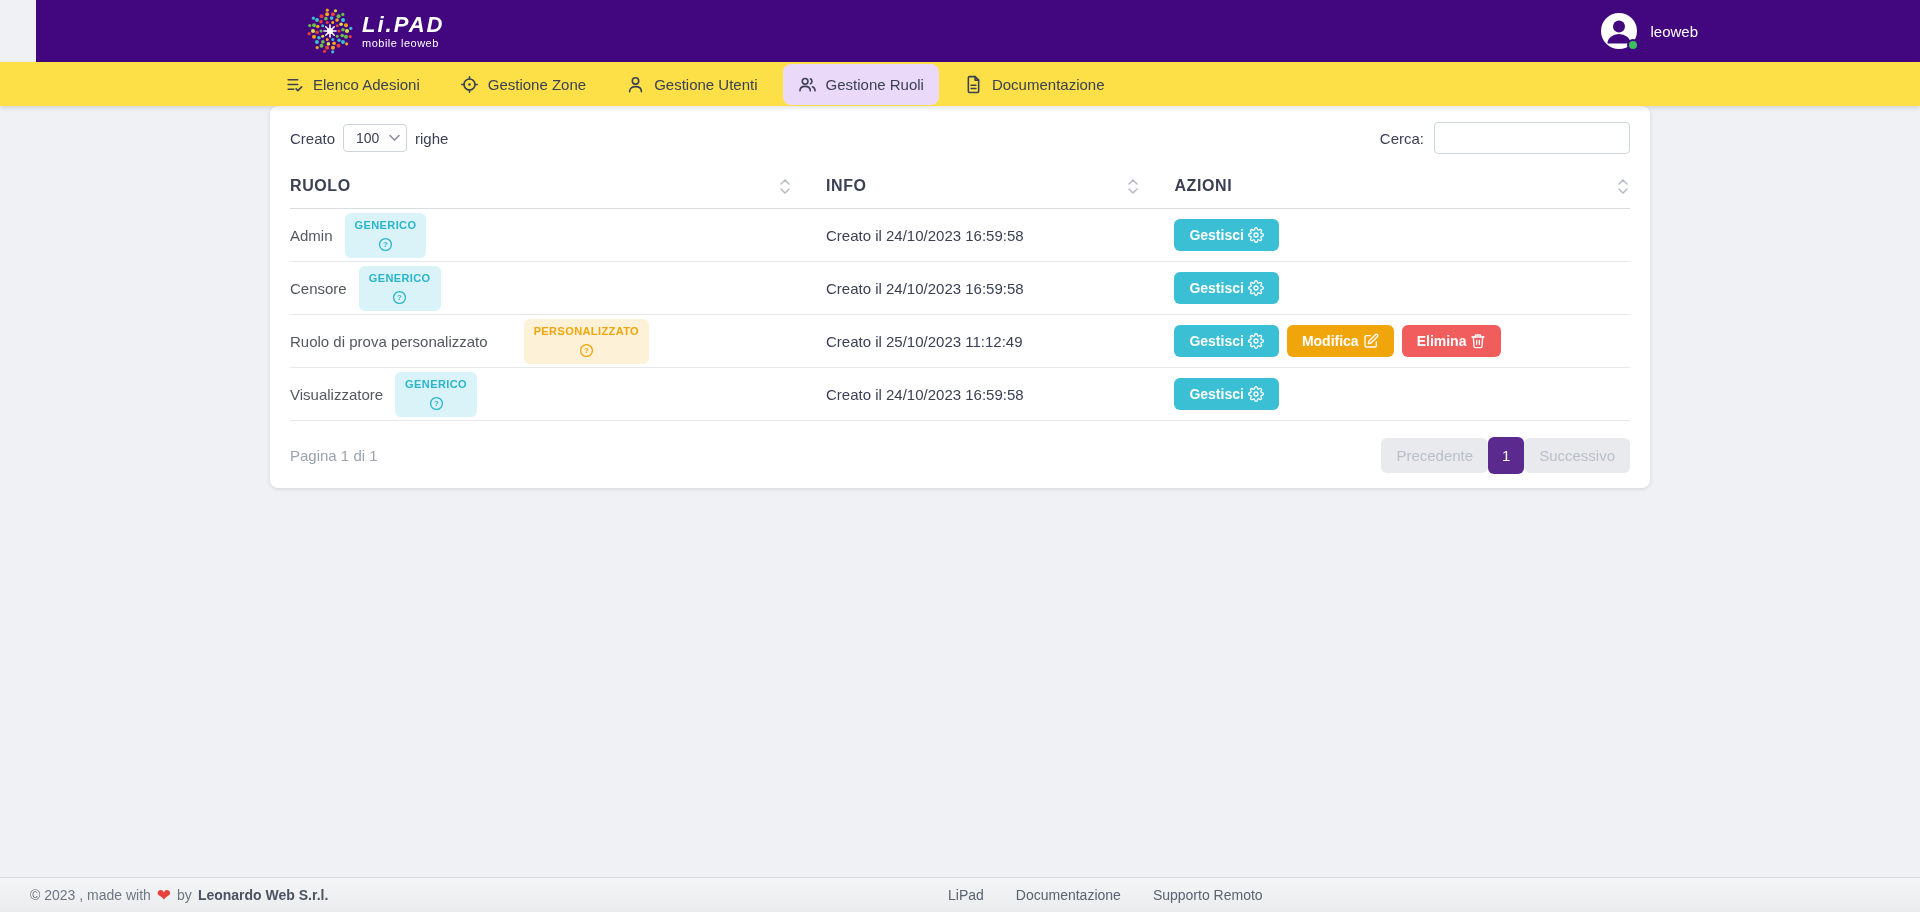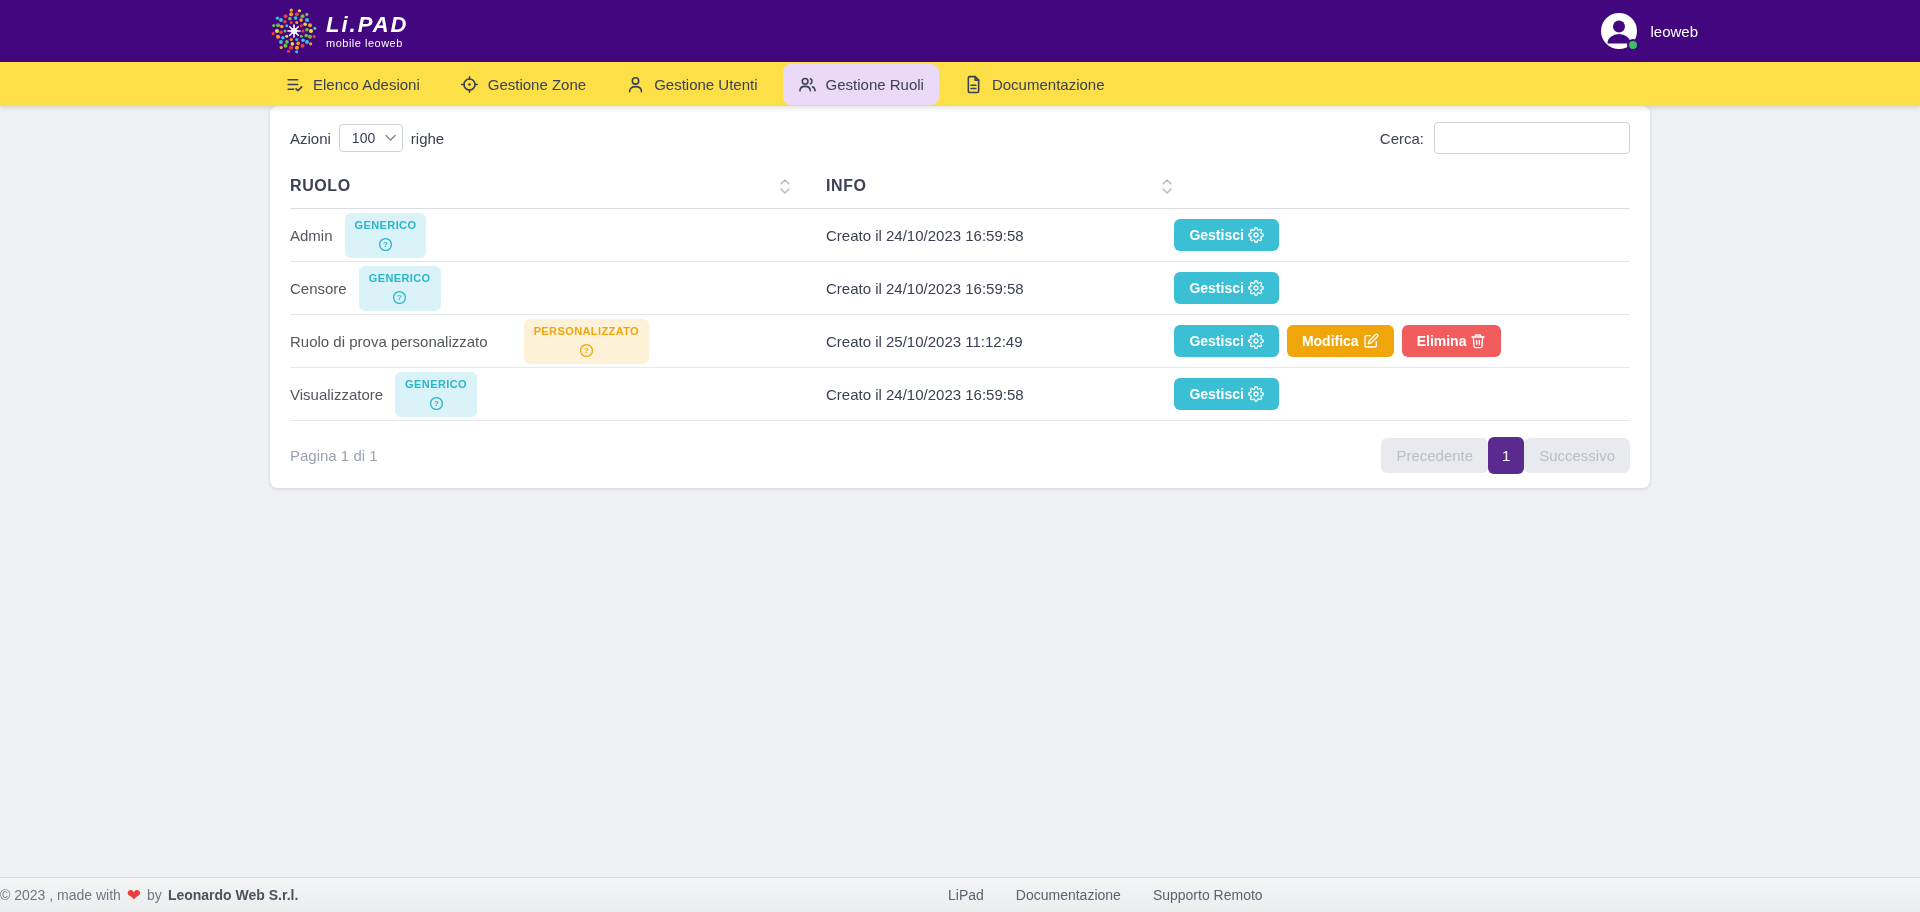--- a/index.html
+++ b/index.html
@@ -1,20 +1,20 @@
 <!DOCTYPE html>
 <html><head>
 <meta charset="utf-8">
 <style>
   * { margin:0; padding:0; box-sizing:border-box; }
   html,body { width:1920px; height:912px; overflow:hidden;
     font-family:"Liberation Sans", sans-serif; background:#f0f1f4; }
 
   
-  .topbar { height:62px; background:#42077e; }
+  .topbar { height:62px; background:#42077e;margin-left:36px; }
   .topbar-inner { height:100%; margin-left:270px; margin-right:222px;
     display:flex; align-items:center; justify-content:space-between; }
   .logo { display:flex; align-items:center; gap:8px; cursor:pointer; }
   .logo-text { color:#fff; line-height:1; }
   .logo-title { font-size:22px; font-weight:700; font-style:italic; letter-spacing:2px; }
   .logo-sub { font-size:11px; margin-top:2px; letter-spacing:.5px; }
   .user { display:flex; align-items:center; gap:12px; color:#fff; font-size:15px; cursor:pointer; }
   .avatar { position:relative; width:38px; height:38px; }
   .avatar-dot { position:absolute; right:-1px; bottom:-1px; width:12px; height:12px;
     border-radius:50%; background:#3dbf61; border:2px solid #42077e; }
@@ -80,21 +80,21 @@
   .pag-summary { font-size:15px; color:#9ba3b0; }
   .pager { display:flex; align-items:center; gap:0; }
   .pg-btn { border:none; border-radius:6px; font-size:15px; font-family:inherit; cursor:pointer; }
   .pg-side { background:#e9eaee; color:#b9bfc8; padding:9px 15px; }
   .pg-num  { background:#5b2a8e; color:#fff; width:36px; height:37px; }
 
   
   .footer { position:fixed; left:0; bottom:0; width:1920px; height:35px;
     background:linear-gradient(#f4f5f6,#ebecee); border-top:1px solid #d8dadd;
     display:flex; align-items:center; font-size:14px; color:#6e7684; }
-  .foot-left { display:flex; align-items:center; gap:6px; white-space:nowrap; }
+  .foot-left { margin-left:30px; display:flex; align-items:center; gap:6px; white-space:nowrap; }
   .heart { color:#e8413c; font-size:17px; line-height:1; }
   .company { font-weight:700; color:#4b5260; }
   .foot-links { position:absolute; left:948px; display:flex; gap:32px; }
   .foot-links span { color:#5a6372; cursor:pointer; }
 
   svg.ic { display:block; }
 </style>
 </head>
 <body>
 
@@ -227,21 +227,21 @@
     </div>
   </div>
 </nav>
 
 <main class="page-wrap">
 
   <div class="card">
 
     <div class="controls">
       <div class="ctrl-left">
-        <span>Azioni</span>
+        <span>Creato</span>
         <span class="select-wrap">
           <select>
             <option>100</option>
           </select>
           <svg class="ic" width="11" height="7" viewBox="0 0 11 7" fill="none" stroke="#8b929d" stroke-width="1.6" stroke-linecap="round">
               <path d="M1 1l4.5 4.5L10 1"></path>
             </svg>
         </span>
         <span>righe</span>
       </div>
@@ -258,20 +258,31 @@
           <svg width="10" height="6" viewBox="0 0 10 6" fill="none" stroke="#b6bcc6" stroke-width="1.5" stroke-linecap="round">
               <path d="M1 5l4-4 4 4"></path>
             </svg>
           <svg width="10" height="6" viewBox="0 0 10 6" fill="none" stroke="#b6bcc6" stroke-width="1.5" stroke-linecap="round">
               <path d="M1 1l4 4 4-4"></path>
             </svg>
         </span>
       </div>
       <div class="th">
         <span>Info</span>
+        <span class="sort">
+          <svg width="10" height="6" viewBox="0 0 10 6" fill="none" stroke="#b6bcc6" stroke-width="1.5" stroke-linecap="round">
+              <path d="M1 5l4-4 4 4"></path>
+            </svg>
+          <svg width="10" height="6" viewBox="0 0 10 6" fill="none" stroke="#b6bcc6" stroke-width="1.5" stroke-linecap="round">
+              <path d="M1 1l4 4 4-4"></path>
+            </svg>
+        </span>
+      </div>
+      <div class="th">
+        <span>Azioni</span>
         <span class="sort">
           <svg width="10" height="6" viewBox="0 0 10 6" fill="none" stroke="#b6bcc6" stroke-width="1.5" stroke-linecap="round">
               <path d="M1 5l4-4 4 4"></path>
             </svg>
           <svg width="10" height="6" viewBox="0 0 10 6" fill="none" stroke="#b6bcc6" stroke-width="1.5" stroke-linecap="round">
               <path d="M1 1l4 4 4-4"></path>
             </svg>
         </span>
       </div>
     </div>

